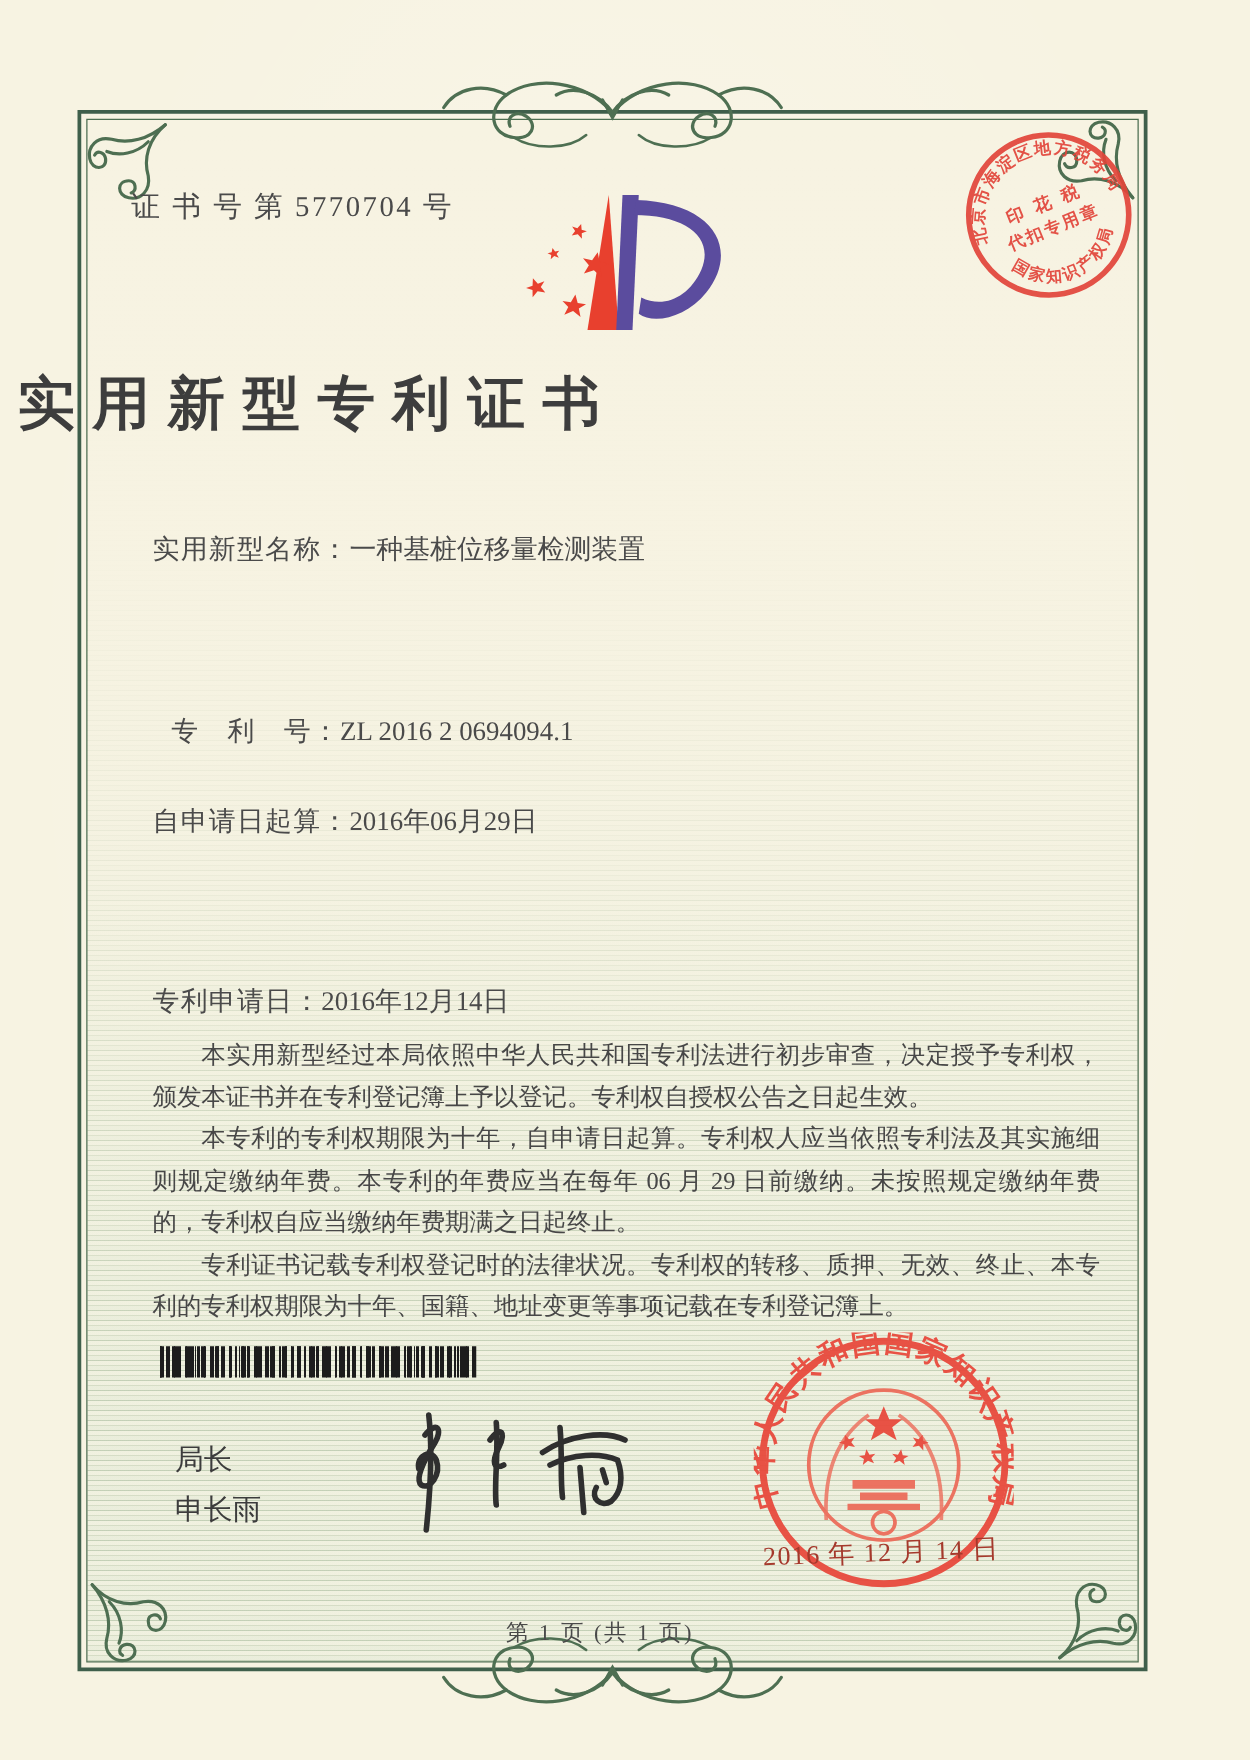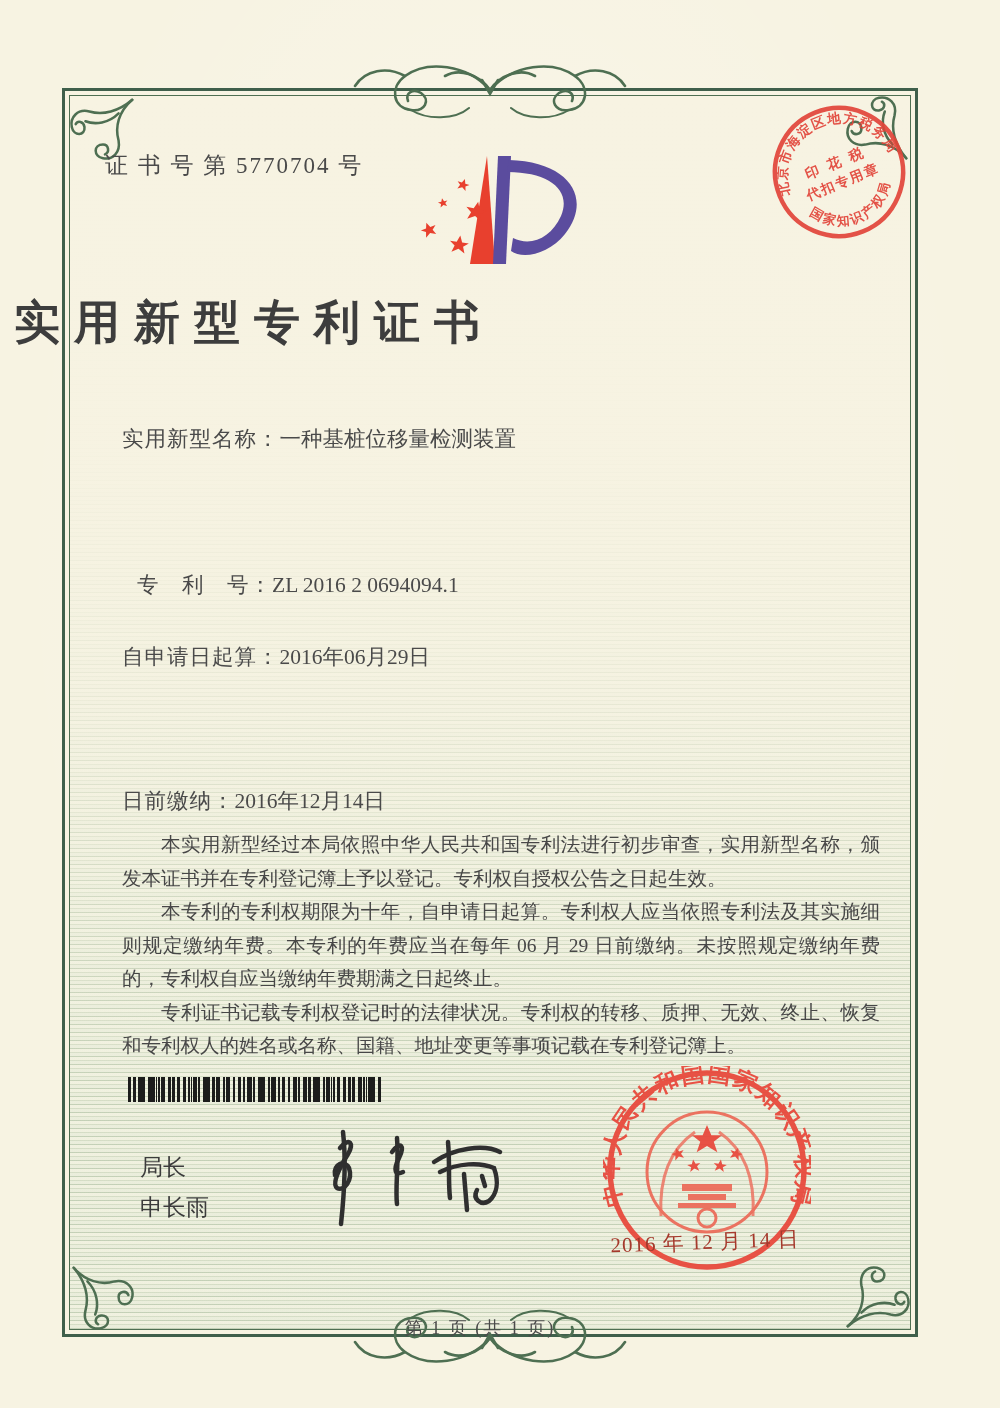--- a/index.html
+++ b/index.html
@@ -76,21 +76,21 @@
   
   .seal{ position:absolute; left:603px; top:1066px; width:208px; height:208px; opacity:.93; }
   .seal-date{
     position:absolute; left:596px; top:1228px; width:218px; text-align:center;
     font-size:21px; color:#a5392c; letter-spacing:1px; transform:rotate(-2deg);
     z-index:5;
   }
   
   .page-number{
     position:absolute; left:62px; top:1294px; width:836px; text-align:center;
-    font-size:18px; color:#4a4a4a; letter-spacing:2px;margin-top:22px;
+    font-size:18px; color:#4a4a4a; letter-spacing:2px;
   }
 </style>
 </head>
 <body>
 
 <div class="page">
 
   <svg width="0" height="0" style="position:absolute" aria-hidden="true">
     <defs>
       <path id="star" d="M0,-10 L2.9,-3.1 L10,-3.1 L4.5,1.2 L6.9,8.1 L0,4 L-6.9,8.1 L-4.5,1.2 L-10,-3.1 L-2.9,-3.1 Z"></path>
@@ -175,26 +175,26 @@
     </text>
     <text x="71" y="66" font-size="14" fill="#e2453a" font-weight="bold" text-anchor="middle" letter-spacing="3">印 花 税</text>
     <text x="71" y="86" font-size="13.5" fill="#e2453a" font-weight="bold" text-anchor="middle" letter-spacing="2">代扣专用章</text>
   </svg>
 
   <div class="title">实用新型专利证书</div>
 
   <div class="field f0"><span class="lbl">实用新型名称：</span><span class="val">一种基桩位移量检测装置</span></div>
   <div class="field f2"><span class="lbl">专　利　号：</span><span class="val">ZL 2016 2 0694094.1</span></div>
   <div class="field f3"><span class="lbl">自申请日起算：</span><span class="val">2016年06月29日</span></div>
-  <div class="field f5"><span class="lbl">日前缴纳：</span><span class="val">2016年12月14日</span></div>
+  <div class="field f5"><span class="lbl">专利申请日：</span><span class="val">2016年12月14日</span></div>
 
   <div class="body-text">
-    <p>本实用新型经过本局依照中华人民共和国专利法进行初步审查，实用新型名称，颁发本证书并在专利登记簿上予以登记。专利权自授权公告之日起生效。</p>
+    <p>本实用新型经过本局依照中华人民共和国专利法进行初步审查，决定授予专利权，颁发本证书并在专利登记簿上予以登记。专利权自授权公告之日起生效。</p>
     <p>本专利的专利权期限为十年，自申请日起算。专利权人应当依照专利法及其实施细则规定缴纳年费。本专利的年费应当在每年 06 月 29 日前缴纳。未按照规定缴纳年费的，专利权自应当缴纳年费期满之日起终止。</p>
-    <p>专利证书记载专利权登记时的法律状况。专利权的转移、质押、无效、终止、恢复和专利权人的姓名或名称、国籍、地址变更等事项记载在专利登记簿上。</p>
+    <p>专利证书记载专利权登记时的法律状况。专利权的转移、质押、无效、终止、本专利的专利权期限为十年、国籍、地址变更等事项记载在专利登记簿上。</p>
   </div>
 
   <div class="barcode"></div>
 
   <div class="director-label">局长</div>
   <div class="director-name">申长雨</div>
   <svg class="signature" viewBox="0 0 225 115" aria-hidden="true">
     <g fill="none" stroke="#2f2f2f" stroke-width="4.5" stroke-linecap="round">
       <path d="M55,14 C58,40 56,78 53,106"></path>
       <path d="M52,30 C62,18 66,26 60,36 C50,52 44,66 49,70 C56,74 65,62 61,50 C57,41 45,46 47,57"></path>

